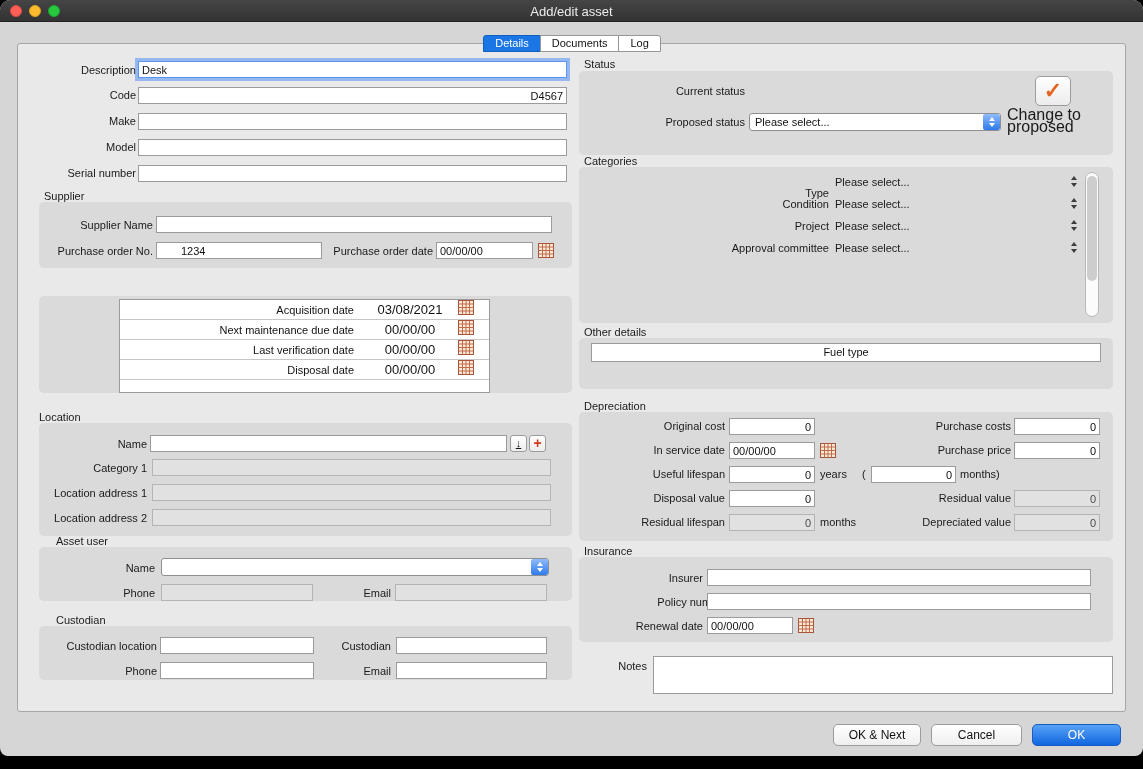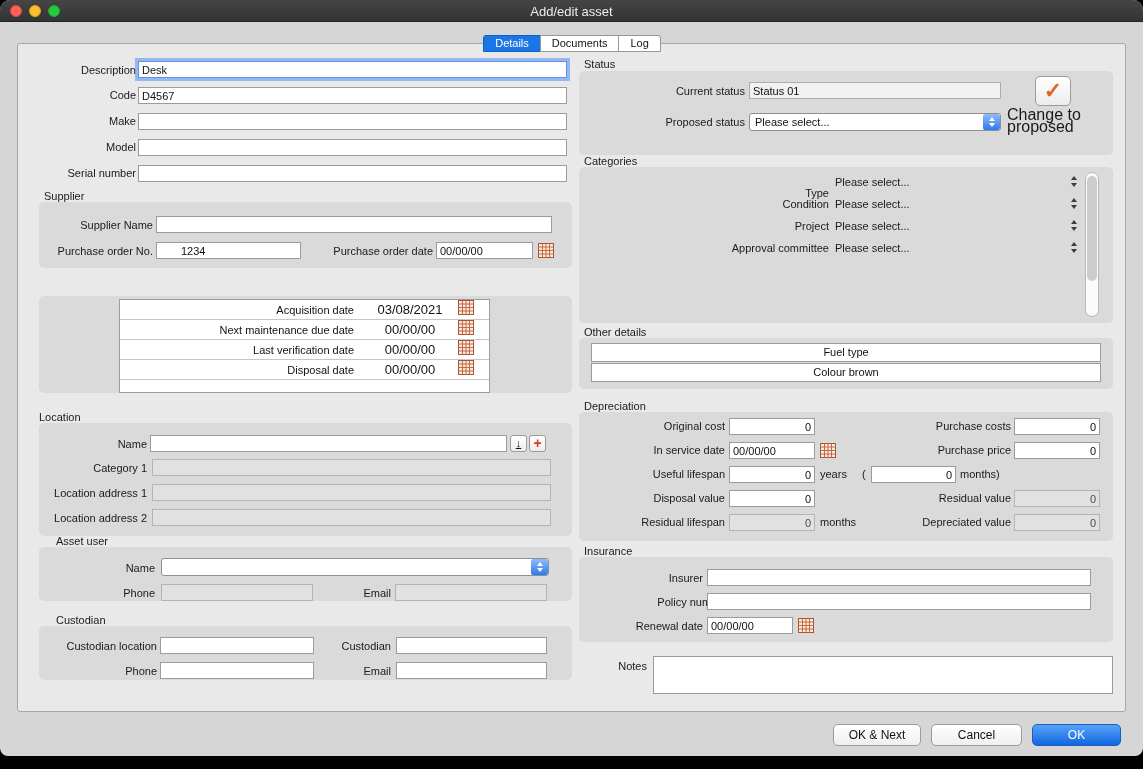--- a/index.html
+++ b/index.html
@@ -128,37 +128,37 @@
     <span class="tl green"></span>
     <div class="title">Add/edit asset</div>
   </div>
 
   <div class="panel">
 
     <div class="lbl" style="left:2px;width:116px;top:20px;">Description</div>
     <input class="inp focused" style="left: 120px; top: 17px; width: 429px;" value="Desk">
 
     <div class="lbl" style="left:2px;width:116px;top:45px;">Code</div>
-    <input class="inp" style="left: 120px; top: 43px; width: 429px;" value="D4567">
+    <input class="inp" style="left: 120px; top: 43px; width: 429px; text-align: right;" value="D4567">
 
     <div class="lbl" style="left:2px;width:116px;top:71px;">Make</div>
     <input class="inp" style="left: 120px; top: 69px; width: 429px;">
 
     <div class="lbl" style="left:2px;width:116px;top:97px;">Model</div>
     <input class="inp" style="left: 120px; top: 95px; width: 429px;">
 
     <div class="lbl" style="left:2px;width:116px;top:123px;">Serial number</div>
     <input class="inp" style="left: 120px; top: 121px; width: 429px;">
 
     <div class="gtitle" style="left:26px;top:146px;">Supplier</div>
     <div class="grp" style="left:21px;top:158px;width:533px;height:66px;">
       <div class="lbl" style="left:4px;width:110px;top:17px;">Supplier Name</div>
       <input class="inp" style="left: 117px; top: 14px; width: 396px;">
       <div class="lbl" style="left:4px;width:110px;top:43px;">Purchase order No.</div>
-      <input class="inp" style="left: 117px; top: 40px; width: 145px; padding-left: 24px;" value="1234">
+      <input class="inp" style="left: 117px; top: 40px; width: 166px; padding-left: 24px;" value="1234">
       <div class="lbl" style="left:288px;width:106px;top:43px;">Purchase order date</div>
       <input class="inp" style="left: 397px; top: 40px; width: 97px;" value="00/00/00">
       <span class="cal" style="left:499px;top:41px;">
         <svg width="16" height="15" viewBox="0 0 16 15">
             <rect x="0.5" y="0.5" width="15" height="14" fill="#fcebd9" stroke="#a8523a"></rect>
             <path d="M0.5 4h15M0.5 7.5h15M0.5 11h15M4.5 0.5v14M8 0.5v14M11.5 0.5v14" stroke="#c06a4a" fill="none"></path>
           </svg>
       </span>
     </div>
 
@@ -239,21 +239,20 @@
       <input class="inp" style="left: 357px; top: 11px; width: 151px;">
       <div class="lbl" style="left:4px;width:114px;top:39px;">Phone</div>
       <input class="inp" style="left: 121px; top: 36px; width: 154px;">
       <div class="lbl" style="left:268px;width:84px;top:39px;">Email</div>
       <input class="inp" style="left: 357px; top: 36px; width: 151px;">
     </div>
 
     <div class="gtitle" style="left:566px;top:14px;">Status</div>
     <div class="grp" style="left:561px;top:27px;width:534px;height:84px;">
       <div class="lbl" style="left:20px;width:146px;top:14px;">Current status</div>
-      <input class="inp ro" style="left: 170px; top: 11px; width: 252px;" readonly="" value="Status 01">
       <div class="lbl" style="left:20px;width:146px;top:45px;">Proposed status</div>
       <div class="popup" style="left:170px;top:42px;width:252px;">
         <div class="pval">Please select...</div>
         <div class="pbtn">
             <div class="tu"></div>
             <div class="td"></div>
           </div>
       </div>
       <div class="iconbtn" style="left:456px;top:5px;">
         <span class="check-glyph">✓</span>
@@ -292,21 +291,20 @@
         </div>
 
       <div class="sbar" style="left:506px;top:5px;height:145px;">
         <div class="sthumb" style="top:3px;height:105px;"></div>
       </div>
     </div>
 
     <div class="gtitle" style="left:566px;top:282px;">Other details</div>
     <div class="grp" style="left:561px;top:294px;width:534px;height:51px;">
       <div class="odrow" style="top:5px;">Fuel type</div>
-      <div class="odrow" style="top:25px;">Colour brown</div>
     </div>
 
     <div class="gtitle" style="left:566px;top:356px;">Depreciation</div>
     <div class="grp" style="left:561px;top:368px;width:534px;height:129px;">
       <div class="lbl" style="left:0;width:146px;top:8px;">Original cost</div>
       <input class="inp num" style="left: 150px; top: 6px; width: 86px;" value="0">
       <div class="lbl" style="left:286px;width:146px;top:8px;">Purchase costs</div>
       <input class="inp num" style="left: 435px; top: 6px; width: 86px;" value="0">
 
       <div class="lbl" style="left:0;width:146px;top:32px;">In service date</div>

